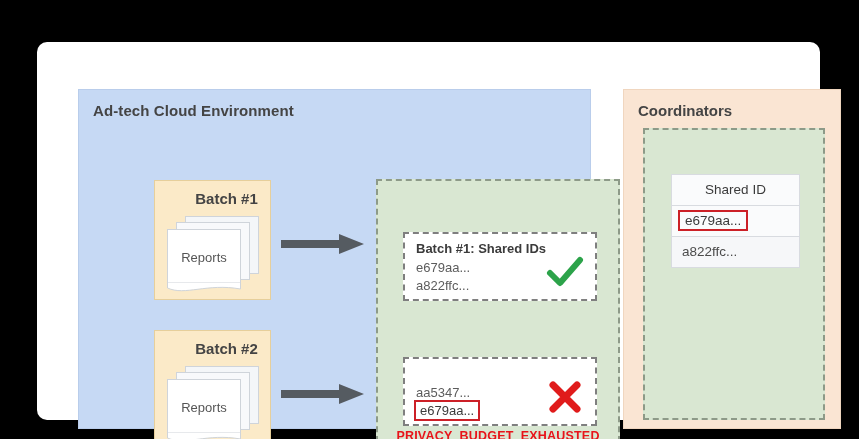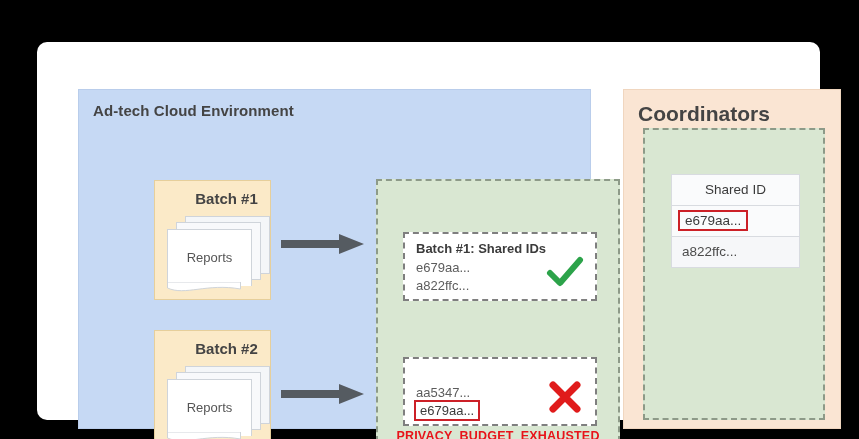--- a/index.html
+++ b/index.html
@@ -10,21 +10,21 @@
   
   .cloud{position:absolute;left:41px;top:47px;width:511px;height:338px;background:#c6d9f4;border:1px solid #b9cdeb;}
   .cloud-title{position:absolute;left:14px;top:12px;font-size:15px;font-weight:bold;color:#444;letter-spacing:.1px;}
 
   
   .batch{position:absolute;width:115px;height:118px;background:#fbeac8;border:1px solid #e6cf9b;}
   .batch.b1{left:75px;top:90px;}
   .batch.b2{left:75px;top:240px;}
   .batch-title{position:absolute;left:0;right:0;top:9px;text-align:center;font-size:15px;font-weight:bold;color:#444;padding-left:28px;}
   .stack{position:absolute;left:12px;top:35px;width:92px;height:72px;}
-  .sheet{position:absolute;background:#fff;border:1px solid #cfd4da;padding-left:11px;}
+  .sheet{position:absolute;background:#fff;border:1px solid #cfd4da;}
   .sheet.s3{left:18px;top:0px;width:72px;height:56px;background:#f4f6f8;}
   .sheet.s2{left:9px;top:6px;width:72px;height:56px;background:#f8f9fb;}
   .sheet.s1{left:0px;top:13px;width:72px;height:56px;background:#fff;border-bottom:none;}
   .sheet.s1 .lbl{position:absolute;left:0;right:0;top:20px;text-align:center;font-size:13px;color:#555;}
   .wave{position:absolute;left:0px;top:66px;width:74px;height:14px;}
 
   
   .arrow{position:absolute;width:84px;height:22px;}
   .arrow.a1{left:202px;top:143px;}
   .arrow.a2{left:202px;top:293px;}
@@ -38,21 +38,21 @@
   .idbox.two{top:176px;height:65px;}
   .idbox .hdr{position:absolute;left:11px;top:7px;font-size:13px;font-weight:bold;color:#3b3b3b;}
   .idbox .l1{position:absolute;left:11px;top:26px;font-size:13px;color:#5c5c5c;}
   .idbox .l2{position:absolute;left:11px;top:44px;font-size:13px;color:#5c5c5c;}
   .idbox .l2.flagged{left:9px;top:41px;padding:1px 4px;border:2px solid #cc2027;color:#3b3b3b;}
   .mark{position:absolute;right:10px;top:18px;width:40px;height:40px;}
   .errtxt{position:absolute;left:0;right:0;top:248px;text-align:center;font-size:12.5px;font-weight:bold;color:#e8141a;letter-spacing:.2px;}
 
   
   .coord{position:absolute;left:586px;top:47px;width:216px;height:338px;background:#fae5d3;border:1px solid #f0d6bf;}
-  .coord-title{position:absolute;left:14px;top:12px;font-size:21px;font-weight:bold;color:#444;}
+  .coord-title{position:absolute;left:14px;top:12px;font-size:15px;font-weight:bold;color:#444;}
   .pbudget{position:absolute;left:19px;top:38px;width:178px;height:288px;background:#d9e7d2;border:2px dashed #8d9a88;}
   .pb-title{position:absolute;left:0;right:0;top:11px;text-align:center;font-size:15px;font-weight:bold;color:#444;}
   .tbl{position:absolute;left:26px;top:44px;width:127px;border:1px solid #d8dbe0;background:#fff;}
   .tr{height:30px;border-bottom:1px solid #d8dbe0;position:relative;background:#fafbfc;}
   .tr:last-child{border-bottom:none;background:#f6f7f9;}
   .tr.head{background:#fafbfc;}
   .tr.head .c{left:0;right:0;text-align:center;font-weight:normal;color:#3b3b3b;}
   .c{position:absolute;left:10px;top:7px;font-size:13.5px;color:#4b4b4b;}
   .c.flagged{left:6px;top:4px;padding:1px 5px;border:2px solid #cc2027;color:#3b3b3b;}
 </style>

